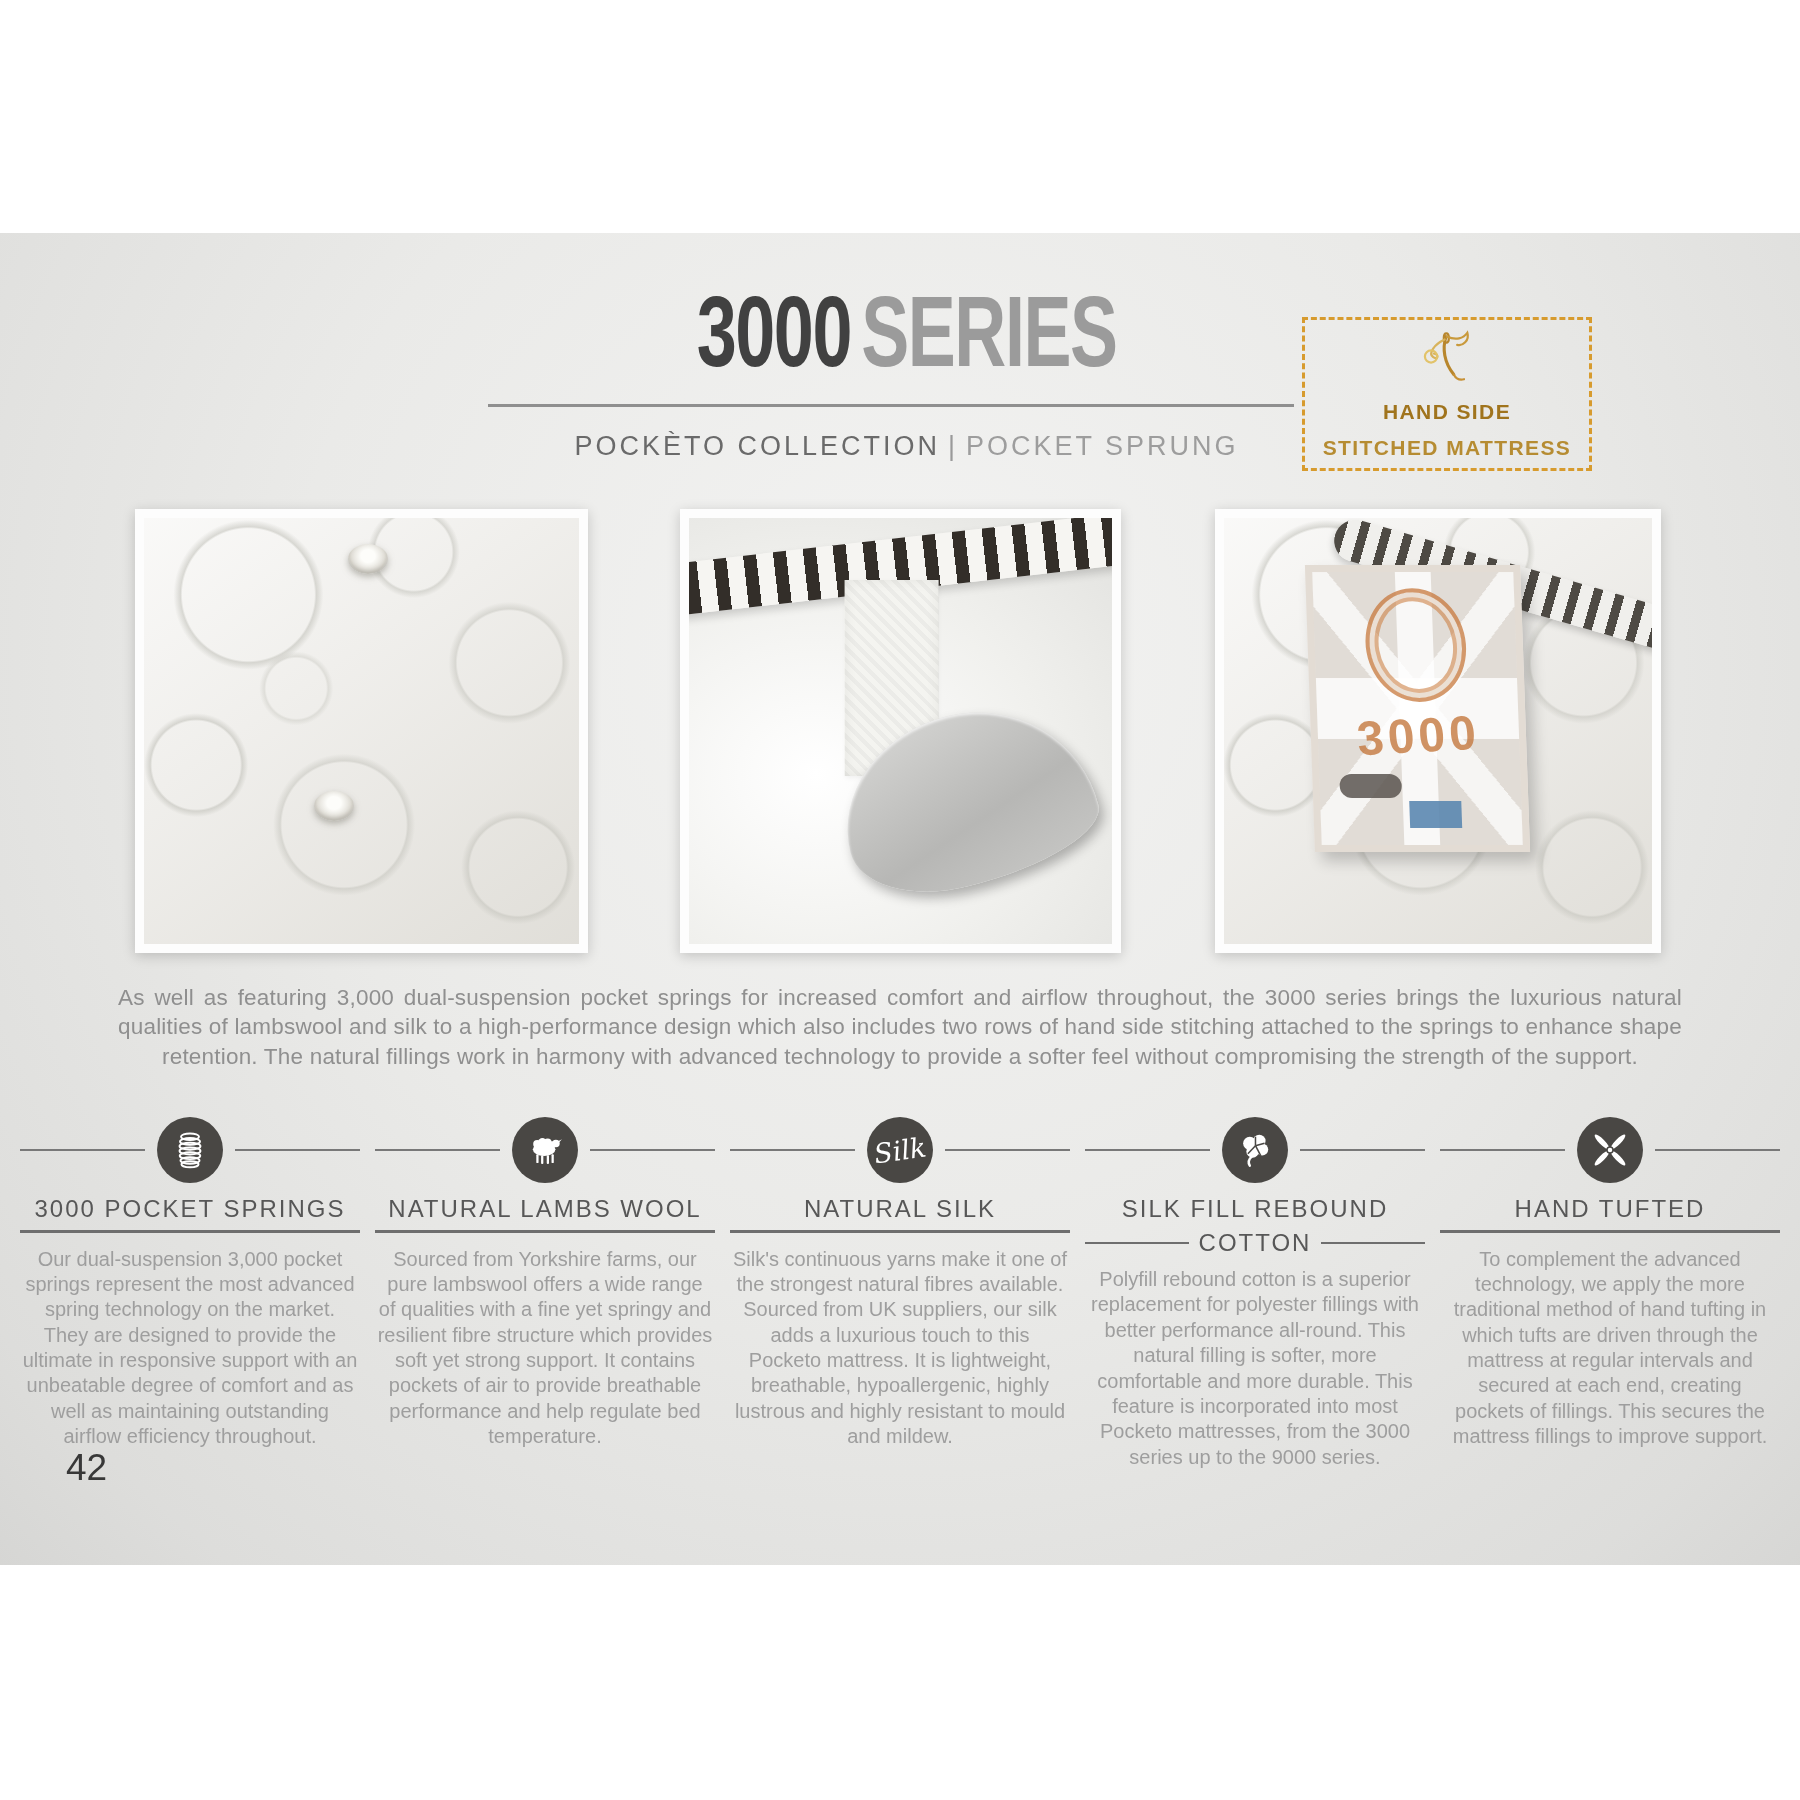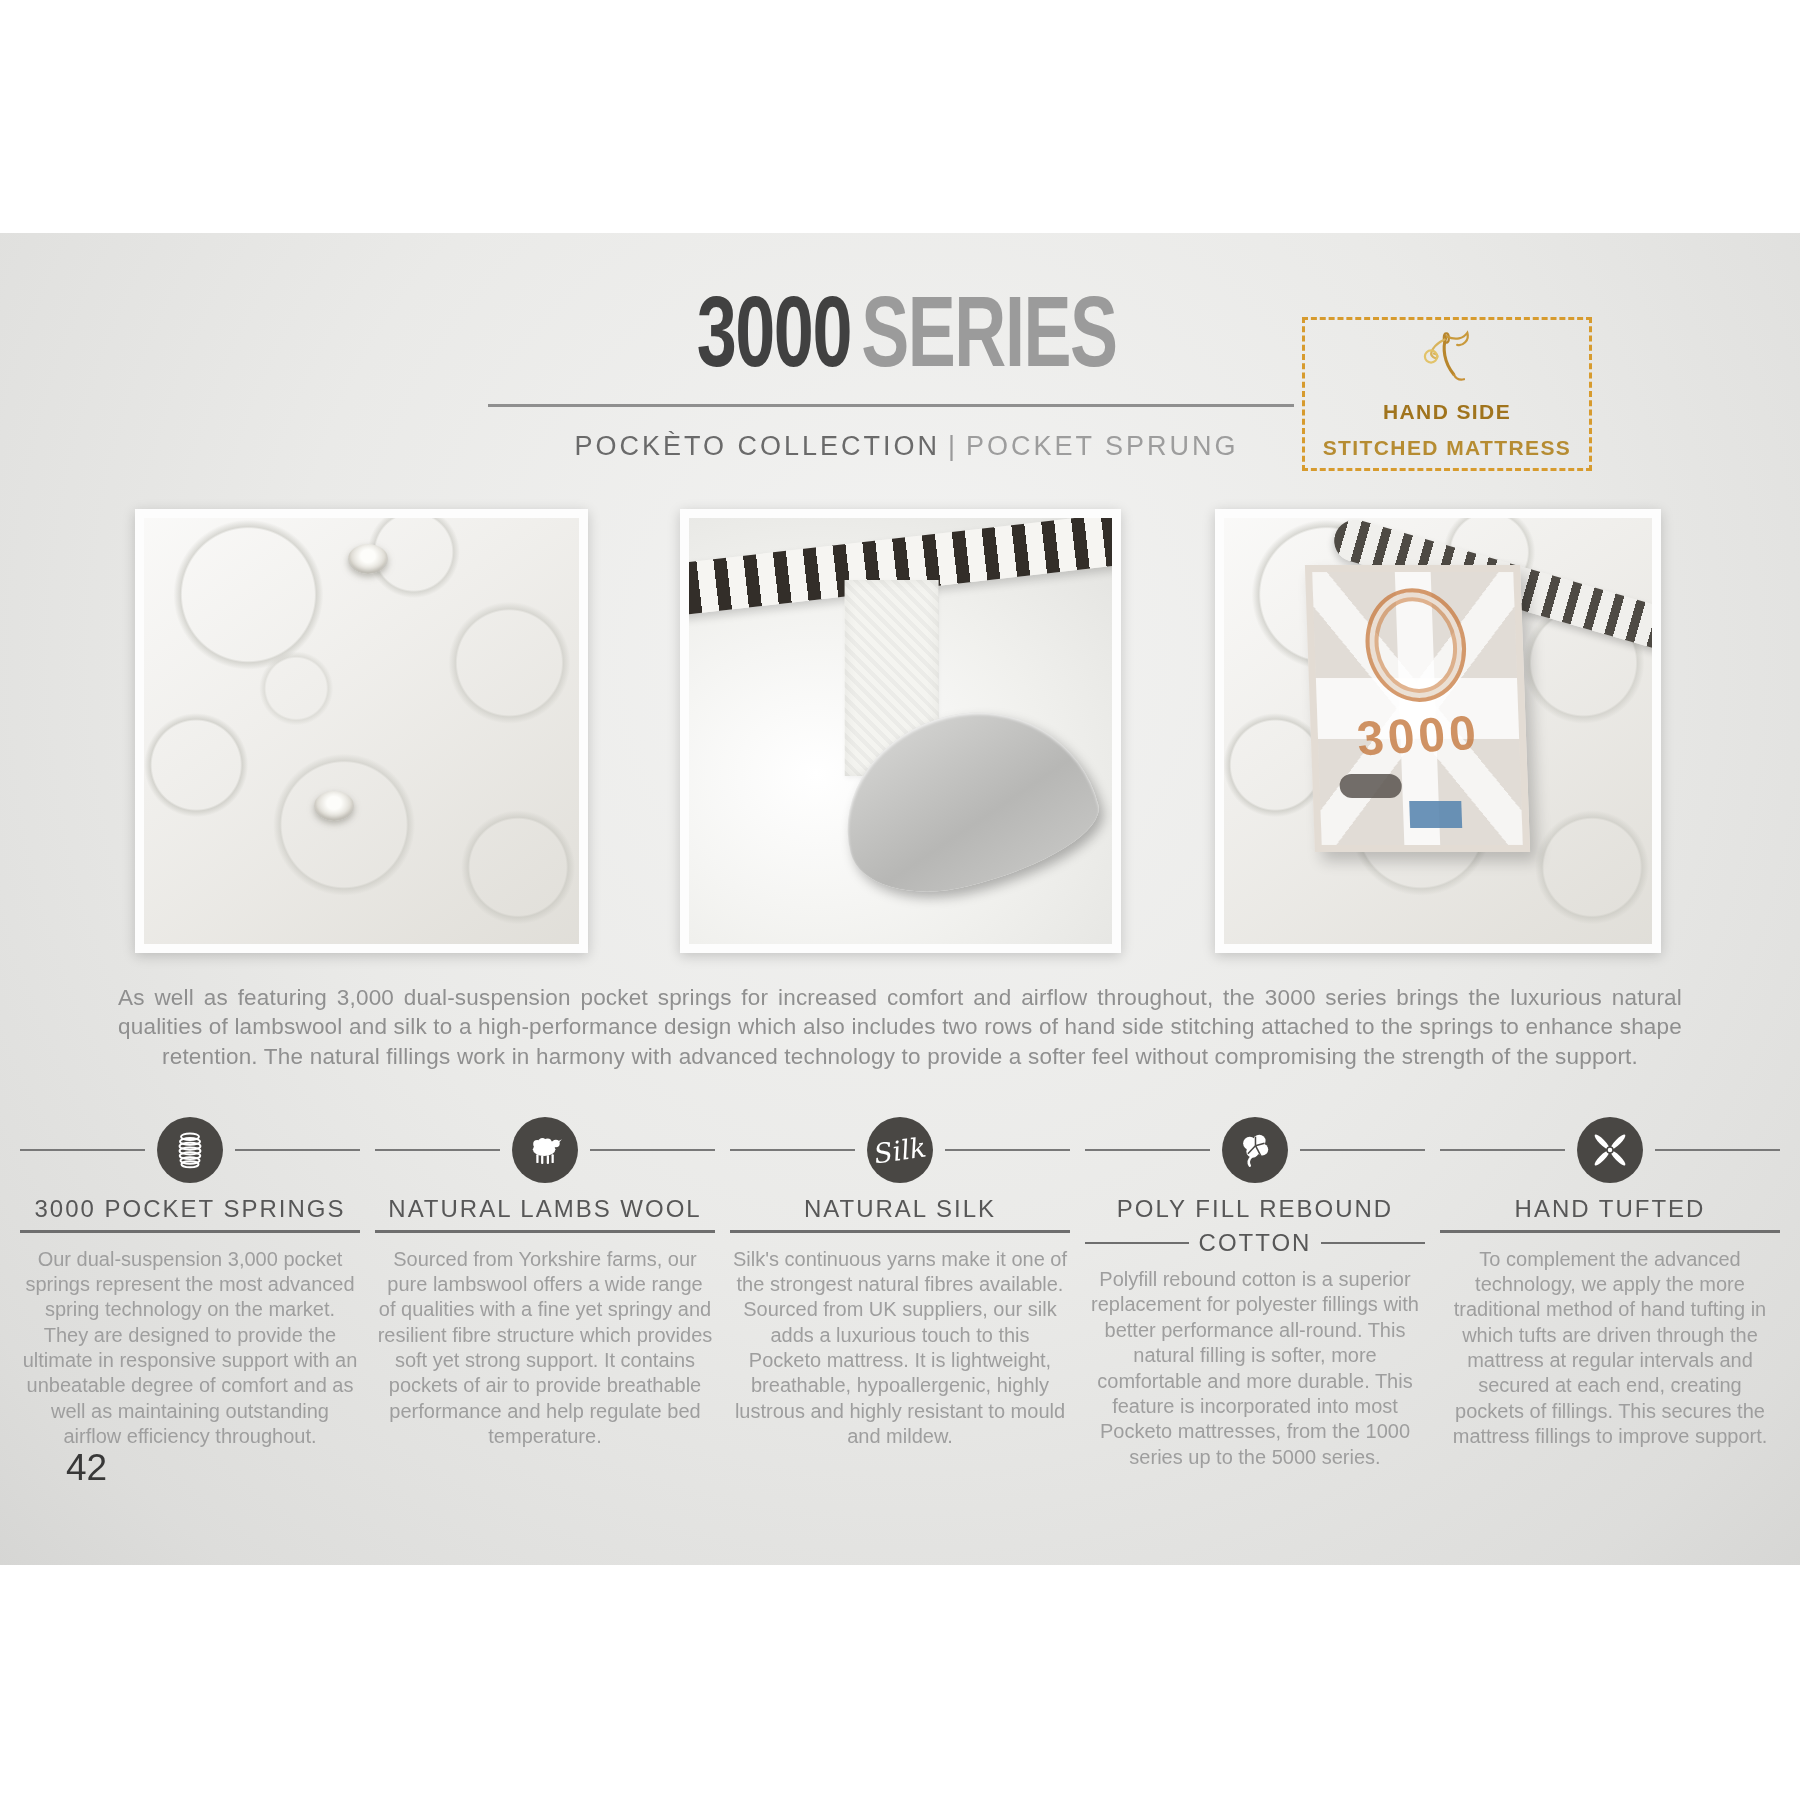--- a/index.html
+++ b/index.html
@@ -248,27 +248,27 @@
                 <path d="M20.5 16.5 L20.5 7"></path>
                   <path d="M20.5 16.5 L30 14"></path>
                 <path d="M20.5 16.5 L26 27"></path>
                   <path d="M20.5 16.5 L12.5 25"></path>
               </g>
               <path d="M16.5 28 q-5 4.5 -2 9.5" fill="none" stroke="#ffffff" stroke-width="2.6" stroke-linecap="round"></path>
             </svg>
           </div>
           <div class="icon-line"></div>
         </div>
-        <div class="feature-title">POLY FILL REBOUND</div>
+        <div class="feature-title">SILK FILL REBOUND</div>
         <div class="title-mid">
           <div class="mid-line"></div>
           <div class="mid-text">COTTON</div>
           <div class="mid-line"></div>
         </div>
-        <div class="feature-body" style="margin-top:10px;">Polyfill rebound cotton is a superior replacement for polyester fillings with better performance all-round. This natural filling is softer, more comfortable and more durable. This feature is incorporated into most Pocketo mattresses, from the 1000 series up to the 5000 series.</div>
+        <div class="feature-body" style="margin-top:10px;">Polyfill rebound cotton is a superior replacement for polyester fillings with better performance all-round. This natural filling is softer, more comfortable and more durable. This feature is incorporated into most Pocketo mattresses, from the 3000 series up to the 9000 series.</div>
       </div>
 
       <div class="feature">
         <div class="icon-row">
           <div class="icon-line"></div>
           <div class="icon-circle">
             <svg width="38" height="38" viewBox="0 0 40 40">
               <g fill="#ffffff">
                 <ellipse cx="11.5" cy="11.5" rx="10.5" ry="2.9" transform="rotate(45 11.5 11.5)"></ellipse>
                 <ellipse cx="28.5" cy="11.5" rx="10.5" ry="2.9" transform="rotate(135 28.5 11.5)"></ellipse>

